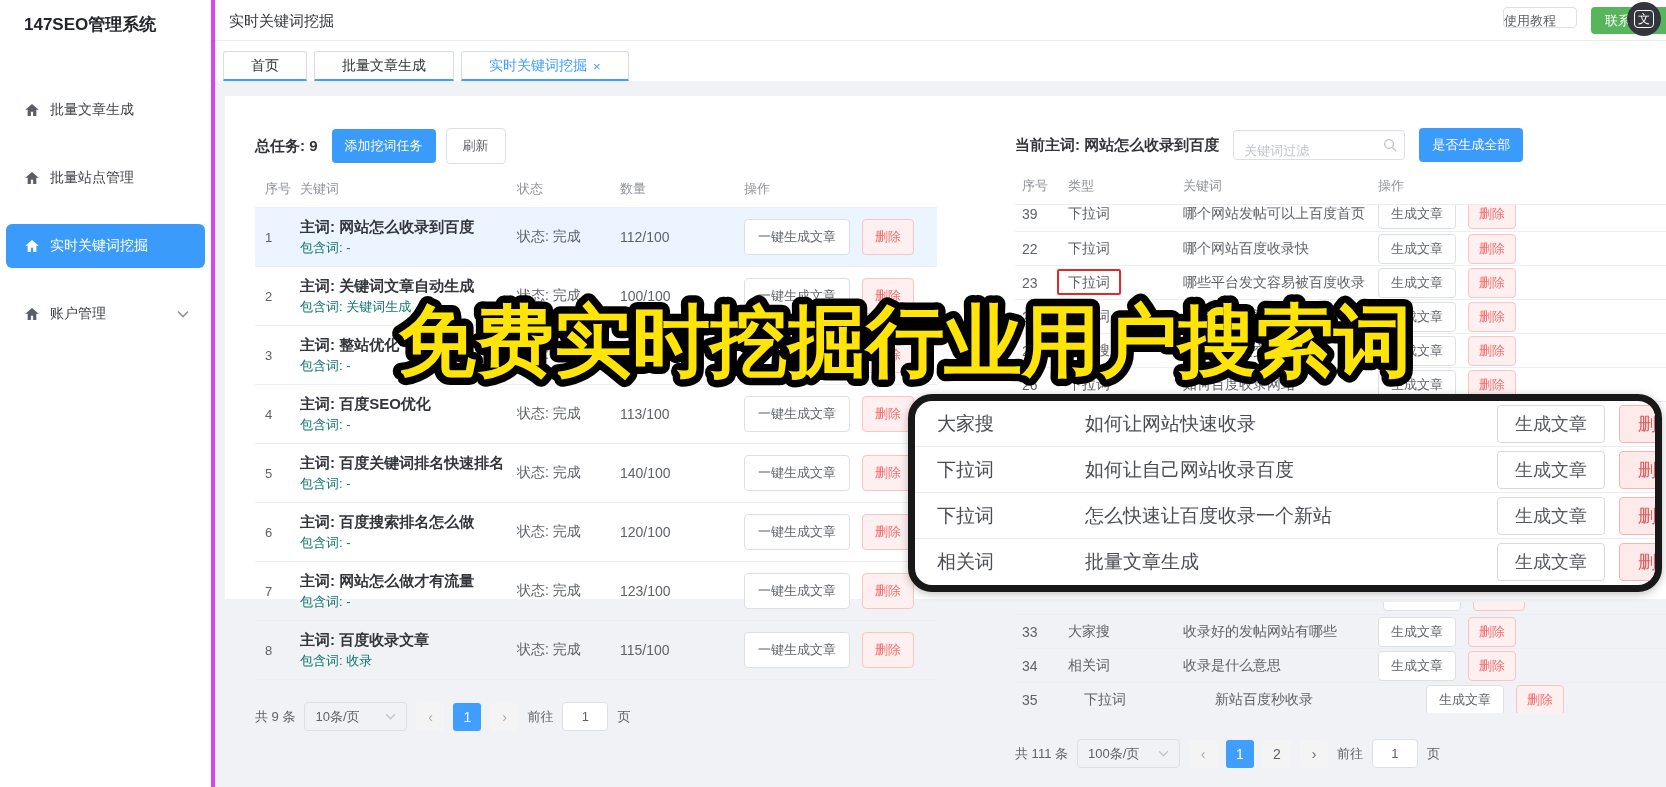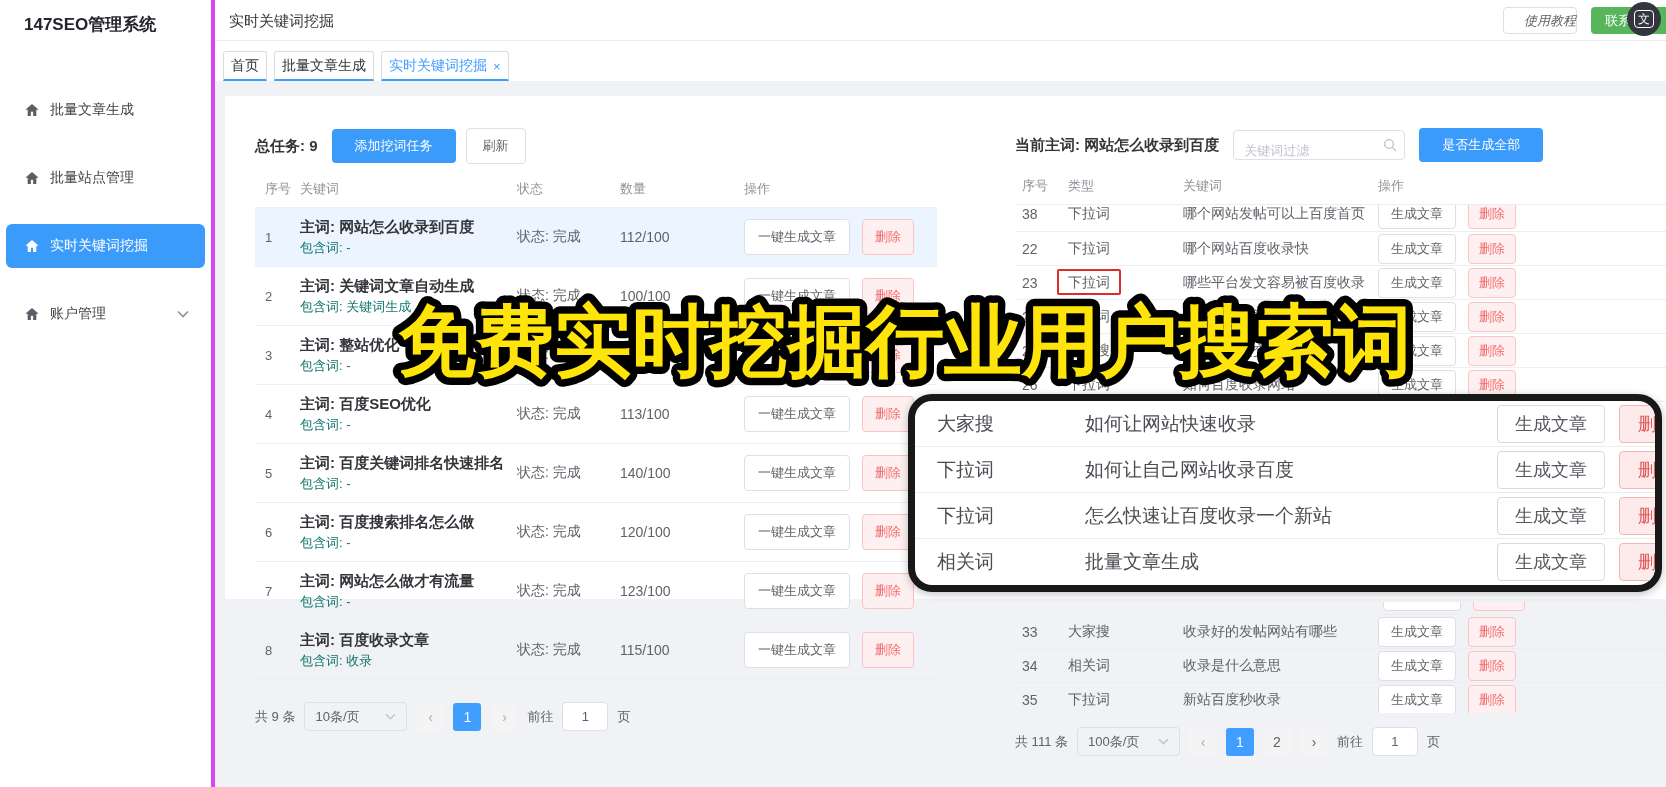--- a/index.html
+++ b/index.html
@@ -14,38 +14,38 @@
   .side-item { display:flex; align-items:center; gap:10px; height:44px; margin:24px 6px 0 6px; padding-left:18px; border-radius:6px; font-size:14px; color:#414449; cursor:pointer; position:relative; }
   .side-item .ic { width:16px; height:16px; color:#5a5e66; flex:0 0 16px; }
   .side-item.active { background:#3b9bfb; color:#fff; }
   .side-item.active .ic { color:#fff; }
   .side-item .chev { position:absolute; right:16px; color:#909399; }
 
   
   .main { position:absolute; left:215px; top:0; right:0; height:787px; }
   .topbar { position:relative; height:41px; background:#fff; border-bottom:1px solid #ececec; }
   .topbar-title { position:absolute; left:14px; top:12px; font-size:15px; color:#33353a; }
-  .btn-help { position:absolute; left:1288px; top:7px; width:74px; height:27px; background:#fff; border:1px solid #dcdfe6; border-radius:4px; font-size:13px; color:#606266; text-align:right; line-height:25px; cursor:pointer;font-style:italic; }
+  .btn-help { position:absolute; left:1288px; top:7px; width:74px; height:21px; background:#fff; border:1px solid #dcdfe6; border-radius:4px; font-size:13px; color:#606266; text-align:left; line-height:25px; cursor:pointer; }
   .btn-contact { position:absolute; left:1376px; top:7px; width:110px; height:27px; background:#57b65b; border:none; border-radius:4px; color:#fff; font-size:13px; text-align:left; padding-left:14px; line-height:27px; cursor:pointer; overflow:visible; }
   .trans-badge { position:absolute; left:1412px; top:2px; width:34px; height:34px; border-radius:50%; background:#33363e; display:flex; align-items:center; justify-content:center; z-index:3; }
   .trans-badge span { border:1.5px solid #fff; border-radius:4px; color:#fff; font-size:12px; padding:1px 3px; line-height:14px; }
 
   .tabstrip { height:40px; background:#fff; display:flex; align-items:flex-end; gap:7px; padding:0 0 0 8px; }
-  .tab { display:flex; align-items:center; gap:6px; background:#fff; border:1px solid #d8dce5; border-bottom:2px solid #409eff; border-radius:3px 3px 0 0; padding:5px 7px 4px; font-size:14px; color:#33353a; cursor:pointer; margin-bottom:0; }
+  .tab { display:flex; align-items:center; gap:6px; background:#fff; border:1px solid #d8dce5; border-bottom:2px solid #409eff; border-radius:3px 3px 0 0; padding:5px 27px 4px; font-size:14px; color:#33353a; cursor:pointer; margin-bottom:0; }
   .tab.active { color:#409eff; }
   .tab .x { color:#409eff; font-size:13px; }
 
   .content { position:absolute; top:81px; left:0; right:0; bottom:0; background:#f0f2f5; }
   .card { position:absolute; left:10px; top:15px; right:0; height:503px; background:#fff; }
 
   
   .left-panel { position:absolute; left:30px; top:32px; width:682px; }
   .lp-head { display:flex; align-items:center; gap:10px; }
   .lp-total { font-size:15px; font-weight:bold; color:#33353a; margin-right:4px; }
-  .btn-blue { background:#3b9bfb; color:#fff; border:none; border-radius:4px; font-size:13px; padding:8px 23px; cursor:pointer; }
+  .btn-blue { background:#3b9bfb; color:#fff; border:none; border-radius:4px; font-size:13px; padding:8px 13px; cursor:pointer; }
   .btn-plain { background:#fff; color:#606266; border:1px solid #dcdfe6; border-radius:4px; font-size:13px; padding:8px 16px; cursor:pointer; }
   .l-cols { display:flex; font-size:13px; color:#909399; padding:16px 0 9px 0; border-bottom:1px solid #ebeef5; }
   .lc-no { width:45px; padding-left:10px; } .lc-kw { width:217px; } .lc-st { width:103px; } .lc-cnt { width:108px; } .lc-act { flex:1; }
   .lrow { display:flex; align-items:center; border-bottom:1px solid #ebeef5; padding:8px 0; font-size:13px; color:#606266; }
   .lrow.selected { background:#ecf5ff; }
   .kw-main { font-size:15px; font-weight:bold; color:#33353a; line-height:22px; }
   .kw-sub { font-size:13px; color:#0f766e; line-height:20px; }
   .lrow .lc-st, .lrow .lc-cnt { font-size:14px; color:#5f6368; }
   .lc-act { display:flex; gap:12px; padding-left:16px; align-items:center; }
   .btn-gen { background:#fff; border:1px solid #dcdfe6; border-radius:4px; color:#5f6368; font-size:13px; padding:8px 13px; cursor:pointer; white-space:nowrap; }
@@ -68,21 +68,21 @@
   .filter-input::placeholder { color:#c0c4cc; }
   .search-ic { position:absolute; right:8px; top:8px; }
   .r-cols { display:flex; font-size:13px; color:#909399; padding:15px 0 9px 0; border-bottom:1px solid #ebeef5; }
   .rc-no { width:53px; padding-left:7px; } .rc-ty { width:115px; } .rc-kw { width:195px; } .rc-act { flex:1; }
   .rrow { display:flex; align-items:center; height:34px; border-bottom:1px solid #ebeef5; font-size:14px; color:#5f6368; }
   .rrow .btn-gen { padding:5px 12px; } .rrow .btn-del { padding:5px 10px; }
   .rrow .rc-act { display:flex; gap:12px; padding-left:0; }
   .clip-top { height:27px; overflow:hidden; border-bottom:1px solid #ebeef5; }
   .clip-top .rrow { margin-top:-8px; border-bottom:none; }
   .clip-bottom { height:30px; overflow:hidden; }
-  .clip-bottom .rrow { border-bottom:none; }
+  .clip-bottom .rrow { border-bottom:none;gap:16px; }
   .spacer-zone { height:200px; }
   .partial-row { height:13px; overflow:hidden; border-bottom:1px solid #ebeef5; display:flex; }
   .partial-row .shells { display:flex; gap:12px; margin-left:368px; margin-top:-19px; }
   .shell-w { width:78px; height:28px; border:1px solid #dcdfe6; border-radius:4px; background:#fff; }
   .shell-p { width:52px; height:28px; border:1px solid #fbc4c4; border-radius:4px; background:#fef0f0; }
   .red-annot { border:2px solid #e02b2b; padding:3px 9px; border-radius:2px; margin-left:-11px; }
 
   
   .banner-svg { position:absolute; left:0; top:282px; width:1666px; height:116px; z-index:6; pointer-events:none; }
   .callout { position:absolute; left:908px; top:394px; width:754px; height:198px; background:#fff; border:7px solid #181818; border-radius:24px; z-index:5; overflow:hidden; box-shadow:0 2px 8px rgba(0,0,0,.25); }
@@ -308,21 +308,21 @@
 
           <div class="r-cols">
             <div class="rc-no">序号</div>
             <div class="rc-ty">类型</div>
             <div class="rc-kw">关键词</div>
             <div class="rc-act">操作</div>
           </div>
 
           <div class="clip-top">
             <div class="rrow">
-              <div class="rc-no">38</div>
+              <div class="rc-no">39</div>
               <div class="rc-ty">下拉词</div>
               <div class="rc-kw">哪个网站发帖可以上百度首页</div>
               <div class="rc-act">
                   <button class="btn-gen">生成文章</button>
                   <button class="btn-del">删除</button>
                 </div>
             </div>
           </div>
           <div class="rrow">
             <div class="rc-no">22</div>
@@ -401,21 +401,21 @@
               <div class="rc-no">35</div>
               <div class="rc-ty">下拉词</div>
               <div class="rc-kw">新站百度秒收录</div>
               <div class="rc-act">
                   <button class="btn-gen">生成文章</button>
                   <button class="btn-del">删除</button>
                 </div>
             </div>
           </div>
 
-          <div class="pag" style="margin-top:14px;">
+          <div class="pag" style="margin-top:26px;">
             <span>共 111 条</span>
             <div class="sel">
               <span>100条/页</span>
               <svg width="11" height="7" viewBox="0 0 12 8" fill="none" stroke="#c0c4cc" stroke-width="1.6">
                   <path d="M1 1.5 6 6.5 11 1.5"></path>
                 </svg>
             </div>
             <div class="pg-btn">‹</div>
             <div class="pg-btn cur">1</div>
             <div class="pg-btn num">2</div>

